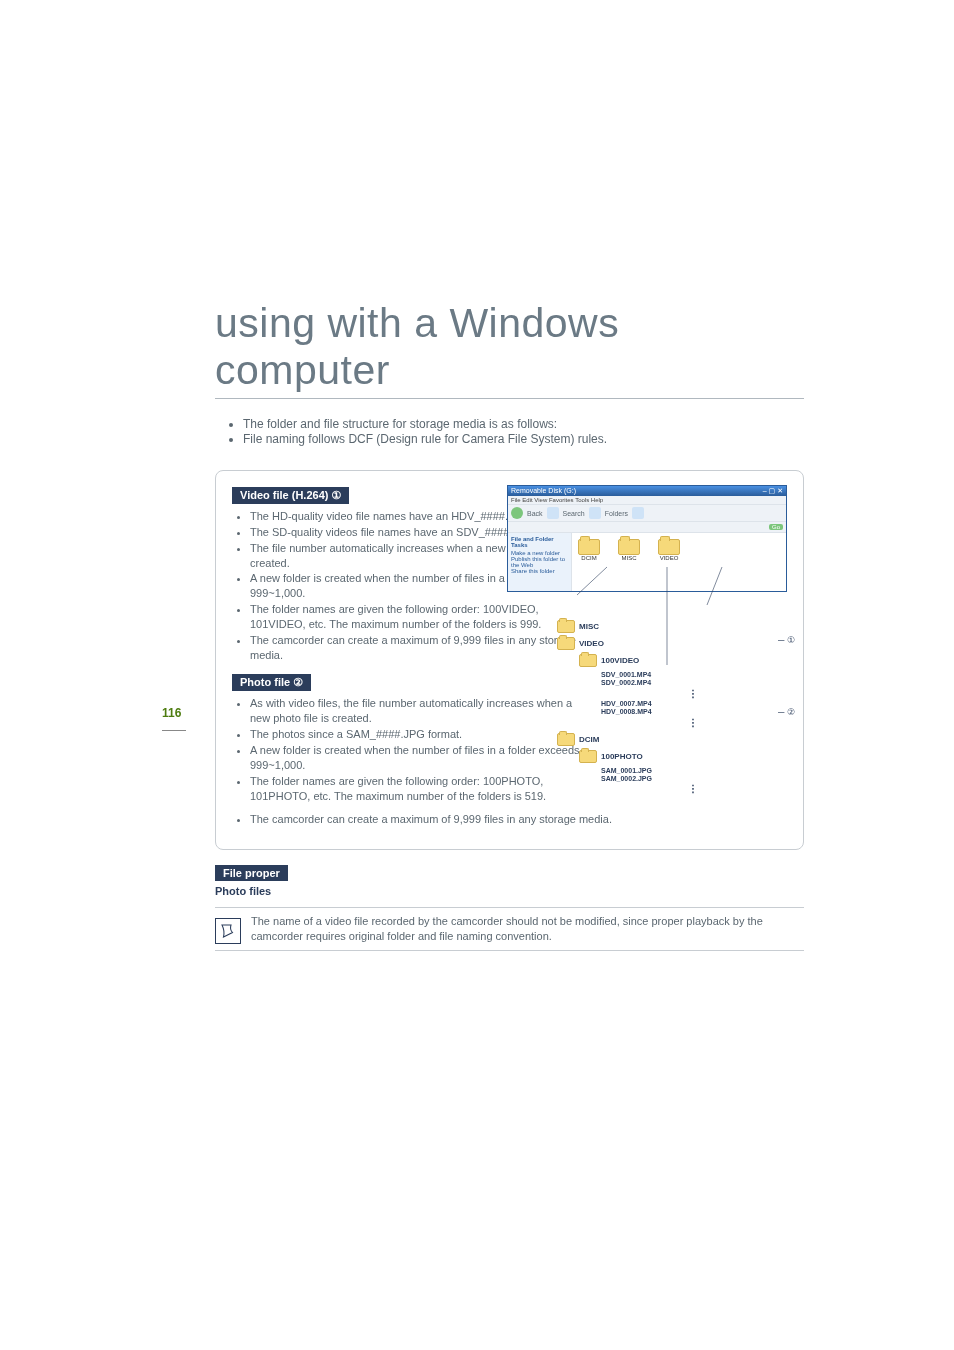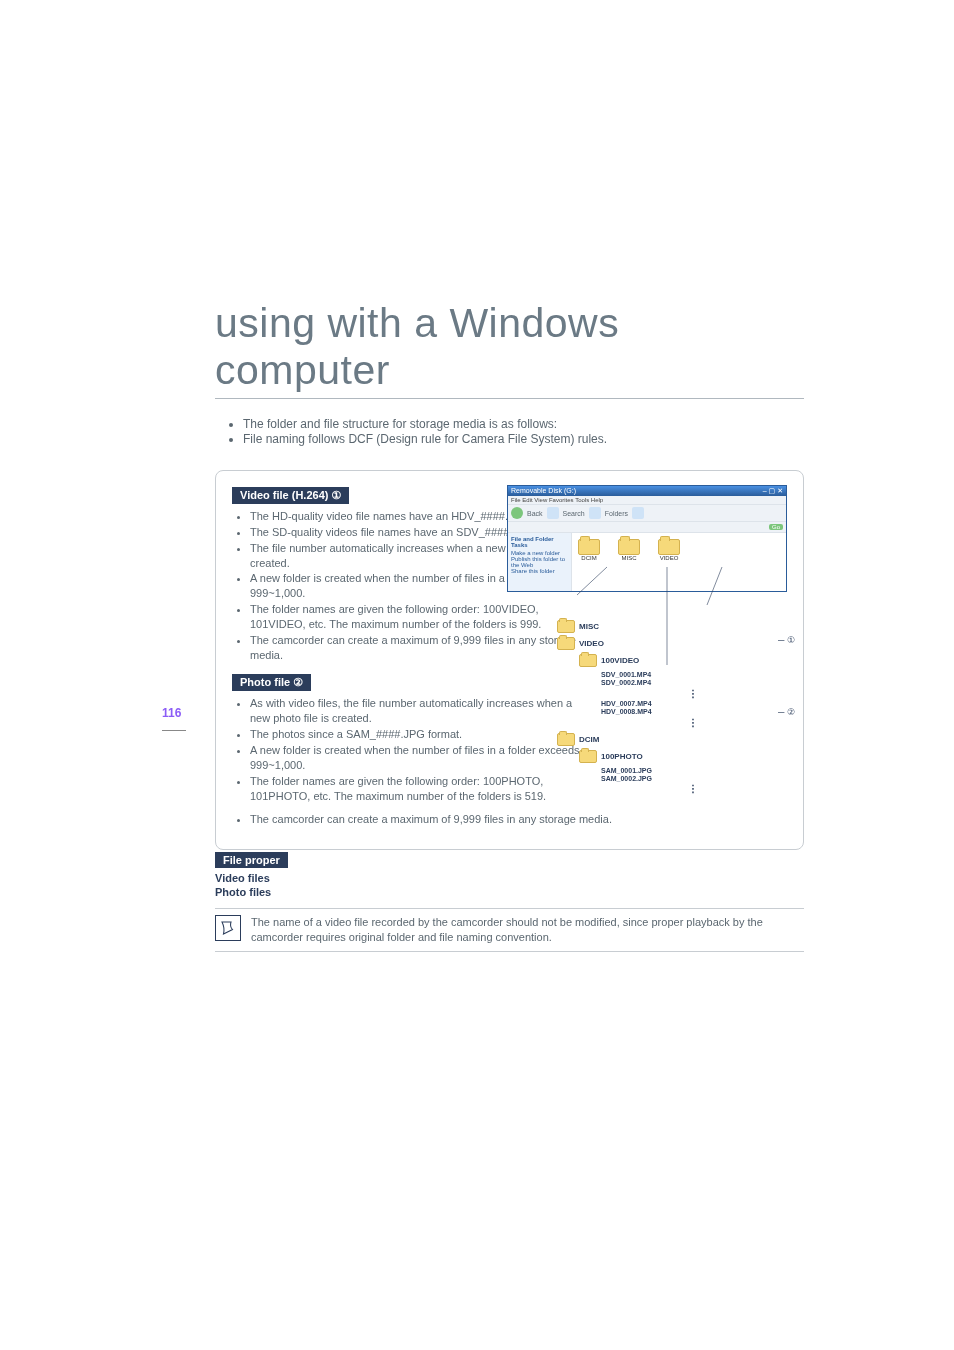--- a/index.html
+++ b/index.html
@@ -4,21 +4,21 @@
 <style>
   * { box-sizing: border-box; margin: 0; padding: 0; }
   html, body { width: 954px; height: 1350px; background: #fff; font-family: Arial, Helvetica, sans-serif; color: #5b6770; }
   .page { width: 954px; height: 1015px; position: relative; padding: 300px 150px 0 215px; }
   .chap-title { font-size: 41px; font-weight: 300; color: #6b7a85; letter-spacing: 0.5px; border-bottom: 1px solid #b0b8bf; padding-bottom: 4px; margin-bottom: 18px; font-family: "Helvetica Neue", Arial, sans-serif; font-stretch: condensed; }
   .section-row { display: flex; align-items: stretch; margin-bottom: 12px; }
   .section-bar { width: 6px; background: #2b3d5b; margin-right: 8px; }
   .section-title { font-size: 19px; font-weight: 600; color: #2b3d5b; line-height: 1.2; }
   ul.top { list-style: disc; padding-left: 28px; font-size: 12px; color: #5b6770; margin-bottom: 24px; }
   ul.top li { margin: 1px 0; }
-  .bordered-box { border: 1px solid #c8cdd2; border-radius: 8px; padding: 14px 16px 14px 16px; position: relative; margin-bottom: 0; }
+  .bordered-box { border: 1px solid #c8cdd2; border-radius: 8px; padding: 14px 16px 14px 16px; position: relative; margin-bottom: 13px; }
   .col-left { width: 348px; }
   .badge { display: inline-block; background: #2b3d5b; color: #fff; font-size: 11px; font-weight: 600; padding: 2px 8px; margin-bottom: 4px; }
   ul.sub { list-style: disc; padding-left: 18px; font-size: 11px; color: #5b6770; margin-bottom: 10px; }
   ul.sub li { margin: 1px 0; line-height: 1.35; }
   ul.wide { list-style: disc; padding-left: 18px; font-size: 11px; color: #5b6770; margin-bottom: 10px; }
   .sub-h { font-size: 11px; font-weight: 700; color: #2b3d5b; margin-bottom: 2px; }
   .diagram { position: absolute; right: 16px; top: 14px; width: 280px; }
   .win { border: 1px solid #2a5c9a; background: #fff; font-size: 7px; }
   .win-title { background: linear-gradient(#4a90e2,#2a5c9a); color:#fff; display:flex; justify-content:space-between; padding:1px 3px; font-size:7px; }
   .win-menu { background:#eef2f7; padding:1px 3px; color:#444; font-size:6px; }
@@ -39,25 +39,25 @@
   .node { display:flex; align-items:center; gap:4px; margin:4px 0; }
   .mini { width:18px; height:13px; background:#f6d97a; border:1px solid #d4b24f; border-radius:2px; position:relative; flex-shrink:0; }
   .mini::before { content:""; position:absolute; top:-3px; left:1px; width:6px; height:3px; background:#f6d97a; border:1px solid #d4b24f; border-bottom:none; border-radius:2px 2px 0 0; }
   .child { margin-left: 22px; }
   .leaf { font-size:7px; font-weight:700; color:#2b3d5b; margin-left: 22px; line-height:1.2; }
   .dots { font-size:10px; letter-spacing:2px; text-align:center; color:#2b3d5b; }
   .callout { position:absolute; font-size:9px; color:#2b3d5b; }
   .call1 { right:-8px; top: 150px; }
   .call2 { right:-8px; top: 222px; }
   svg.connect { position:absolute; left:0; top:0; pointer-events:none; }
-  .note-row { display:flex; align-items:flex-start; gap:10px; border-top:1px solid #c8cdd2; border-bottom:1px solid #c8cdd2; padding:6px 0; margin-top:10px; }
+  .note-row { display:flex; align-items:flex-end; gap:10px; border-top:1px solid #c8cdd2; border-bottom:1px solid #c8cdd2; padding:6px 0; margin-top:10px; }
   .note-ico { width:26px; height:26px; border:1px solid #2b3d5b; display:flex; align-items:center; justify-content:center; flex-shrink:0; }
   .note-ico svg { width:18px; height:18px; }
   .note-txt { font-size:11px; color:#5b6770; line-height:1.35; }
-  .page-num { position:absolute; left: 162px; bottom: 295px; font-size:12px; font-weight:700; color:#8b5cf6; }
+  .page-num { position:absolute; left: 162px; bottom: 295px; font-size:12px; font-weight:700; color:#4d7c0f; }
   .page-num-bar { position:absolute; left:162px; bottom: 284px; width:24px; height:1px; background:#888; }
 </style>
 </head>
 <body>
 
 <div class="page">
 
   <div class="chap-title">using with a Windows computer</div>
 
 
@@ -173,21 +173,20 @@
           <div class="leaf">SAM_0002.JPG</div>
           <div class="leaf dots">⋮</div>
         </div>
       </div>
       <div class="callout call1">─ <span>①</span></div>
       <div class="callout call2">─ <span>②</span></div>
     </div>
   </div>
 
   <div class="badge">File proper</div>
-  <div class="sub-h">Video files</div>
   <div class="sub-h">Photo files</div>
 
   <div class="note-row">
     <div class="note-ico">
       <svg viewBox="0 0 24 24">
           <path d="M4 4 L16 4 Q14 10 18 14 L6 20 Q8 12 4 4 Z" fill="none" stroke="#2b3d5b" stroke-width="1.4"></path>
         </svg>
     </div>
     <div class="note-txt">The name of a video file recorded by the camcorder should not be modified, since proper playback by the camcorder requires original folder and file naming convention.</div>
   </div>

